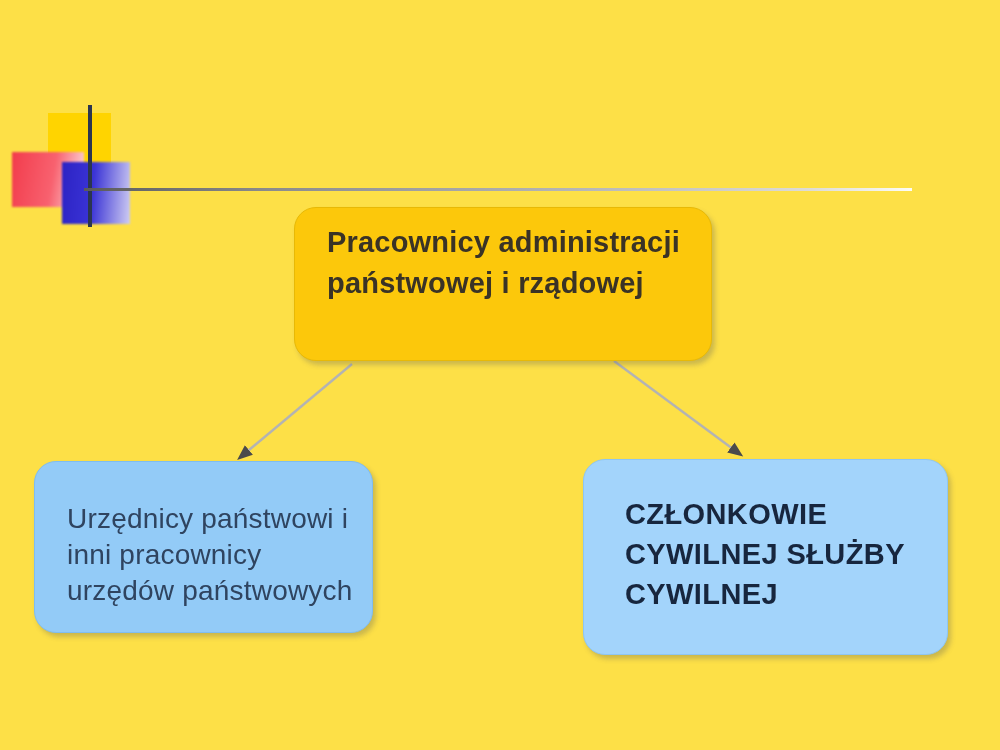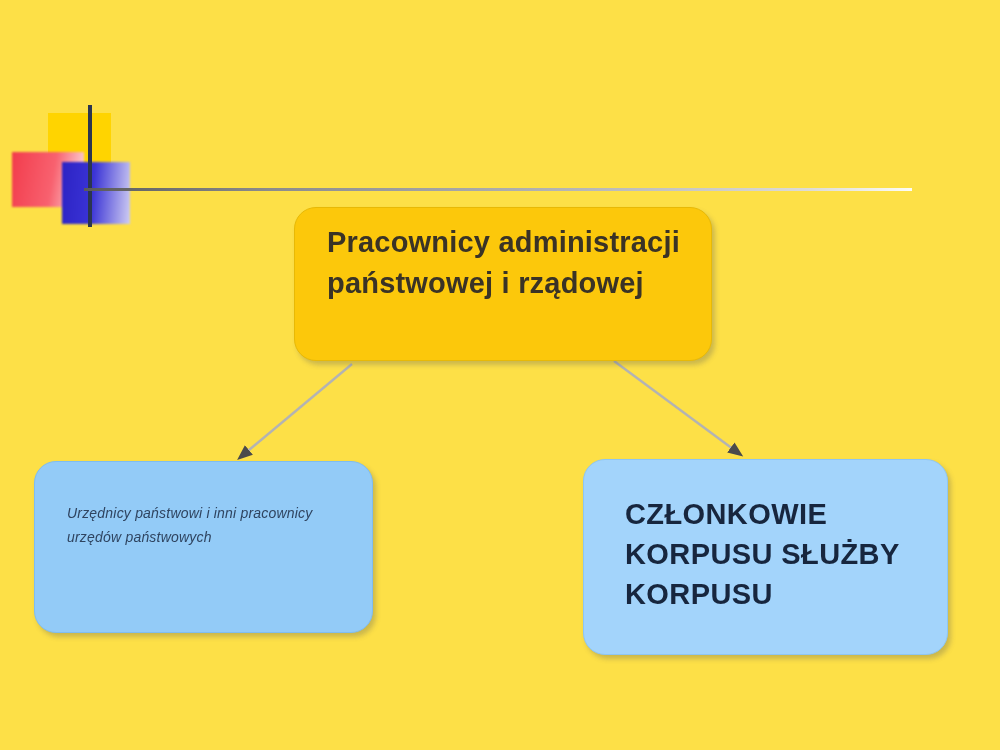--- a/index.html
+++ b/index.html
@@ -134,26 +134,25 @@
     font-size: 29px;
     line-height: 41px;
     font-weight: 600;
     color: #3a3326;
     letter-spacing: 0.2px;
   }
   #text-left {
     left: 67px;
     top: 501px;
     width: 300px;
-    font-size: 14px;
-    line-height: 24px;
+    font-size: 28px;
+    line-height: 36px;
     font-weight: 400;
     color: #2f4460;
     letter-spacing: 0.2px;
-    font-style: italic;
   }
   #text-right {
     left: 625px;
     top: 494px;
     width: 320px;
     font-size: 29px;
     line-height: 40px;
     font-weight: 700;
     color: #17263e;
     letter-spacing: 0.4px;
@@ -183,15 +182,15 @@
     <line x1="614" y1="361" x2="737" y2="452" stroke="#b3b3b3" stroke-width="2.4" marker-end="url(#arrowhead)"></line>
   </svg>
 
   <div class="node node-shadow" id="node-top"></div>
   <div class="node-text" id="text-top">Pracownicy administracji państwowej i rządowej</div>
 
   <div class="node node-shadow" id="node-left"></div>
   <div class="node-text" id="text-left">Urzędnicy państwowi i inni pracownicy urzędów państwowych</div>
 
   <div class="node node-shadow" id="node-right"></div>
-  <div class="node-text" id="text-right">CZŁONKOWIE KORPUSU SŁUŻBY KORPUSU</div>
+  <div class="node-text" id="text-right">CZŁONKOWIE CYWILNEJ SŁUŻBY CYWILNEJ</div>
 
 </div>
 
 </body></html>

